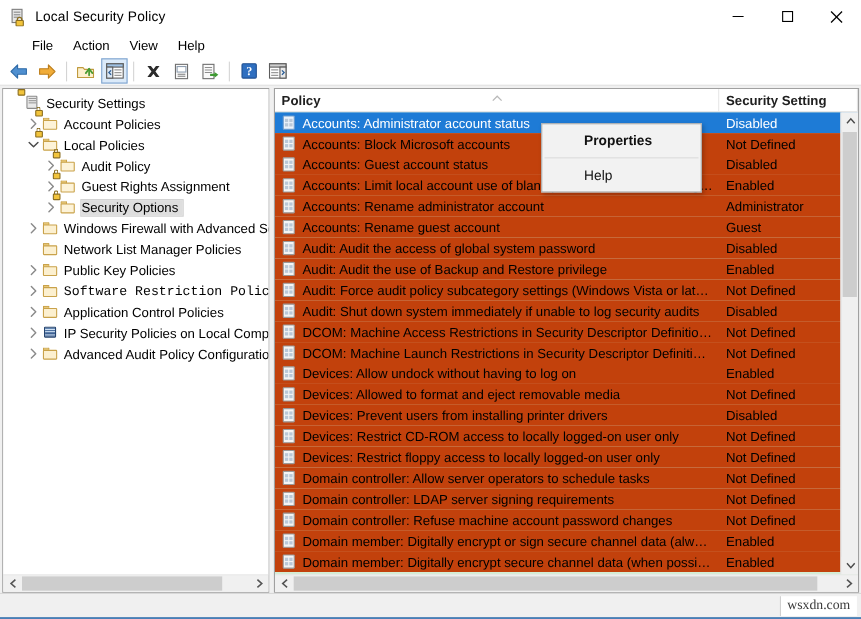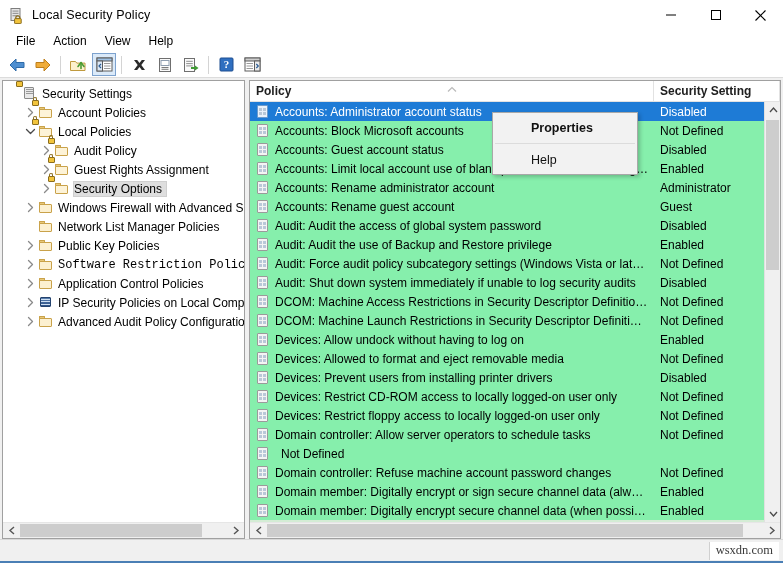--- a/index.html
+++ b/index.html
@@ -42,21 +42,21 @@
     display: flex; align-items: center; justify-content: center;
     background: transparent;
   }
   .wc svg { display: block; }
 
   
   .menubar {
     height: 22px; flex: 0 0 22px;
     background: #ffffff;
     display: flex; align-items: center;
-    padding-left: 7px;
+    padding-left: 20px;
   }
   .menu-item {
     font-size: 12px; color: #000;
     padding: 2px 9px 3px 9px;
     white-space: nowrap;
   }
 
   
   .toolbar {
     height: 26px; flex: 0 0 26px;
@@ -211,21 +211,21 @@
     background: #d4ecd5;
     overflow: hidden;
     min-height: 0;
   }
   .rows { position: relative; }
   .row {
     display: flex; align-items: center;
     height: 19px;
     font-size: 12px; color: #000;
     white-space: nowrap;
-    background: #86efac;
+    background: #c2410c;
   }
   .row.selected { background: #1e7bd6; color: #ffffff; }
   .row-icon {
     width: 16px; height: 16px; flex: 0 0 16px;
     margin: 0 4px 0 5px; position: relative;
   }
   .ico-policy { width:16px; height:16px; position:relative; }
   .ico-policy .pg {
     position:absolute; left:2px; top:1px; width:11px; height:13px;
     background:#f4f4f4; border:1px solid #9a9a9a; border-radius:1px;
@@ -695,20 +695,21 @@
               <span class="row-policy">Devices: Restrict floppy access to locally logged-on user only</span>
               <span class="row-setting">Not Defined</span>
             </div>
             <div class="row">
               <span class="row-icon"><span class="ico-policy"><span class="pg"></span><span class="gridl" style="left:4px;top:4px;width:3px;height:3px;"></span><span class="gridl" style="left:8px;top:4px;width:3px;height:3px;"></span><span class="gridl" style="left:4px;top:8.5px;width:3px;height:3px;"></span><span class="gridl" style="left:8px;top:8.5px;width:3px;height:3px;"></span></span></span>
               <span class="row-policy">Domain controller: Allow server operators to schedule tasks</span>
               <span class="row-setting">Not Defined</span>
             </div>
             <div class="row">
               <span class="row-icon"><span class="ico-policy"><span class="pg"></span><span class="gridl" style="left:4px;top:4px;width:3px;height:3px;"></span><span class="gridl" style="left:8px;top:4px;width:3px;height:3px;"></span><span class="gridl" style="left:4px;top:8.5px;width:3px;height:3px;"></span><span class="gridl" style="left:8px;top:8.5px;width:3px;height:3px;"></span></span></span>
+              <span class="row-policy">Domain controller: LDAP server signing requirements</span>
               <span class="row-setting">Not Defined</span>
             </div>
             <div class="row">
               <span class="row-icon"><span class="ico-policy"><span class="pg"></span><span class="gridl" style="left:4px;top:4px;width:3px;height:3px;"></span><span class="gridl" style="left:8px;top:4px;width:3px;height:3px;"></span><span class="gridl" style="left:4px;top:8.5px;width:3px;height:3px;"></span><span class="gridl" style="left:8px;top:8.5px;width:3px;height:3px;"></span></span></span>
               <span class="row-policy">Domain controller: Refuse machine account password changes</span>
               <span class="row-setting">Not Defined</span>
             </div>
             <div class="row">
               <span class="row-icon"><span class="ico-policy"><span class="pg"></span><span class="gridl" style="left:4px;top:4px;width:3px;height:3px;"></span><span class="gridl" style="left:8px;top:4px;width:3px;height:3px;"></span><span class="gridl" style="left:4px;top:8.5px;width:3px;height:3px;"></span><span class="gridl" style="left:8px;top:8.5px;width:3px;height:3px;"></span></span></span>
               <span class="row-policy">Domain member: Digitally encrypt or sign secure channel data (always)</span>

